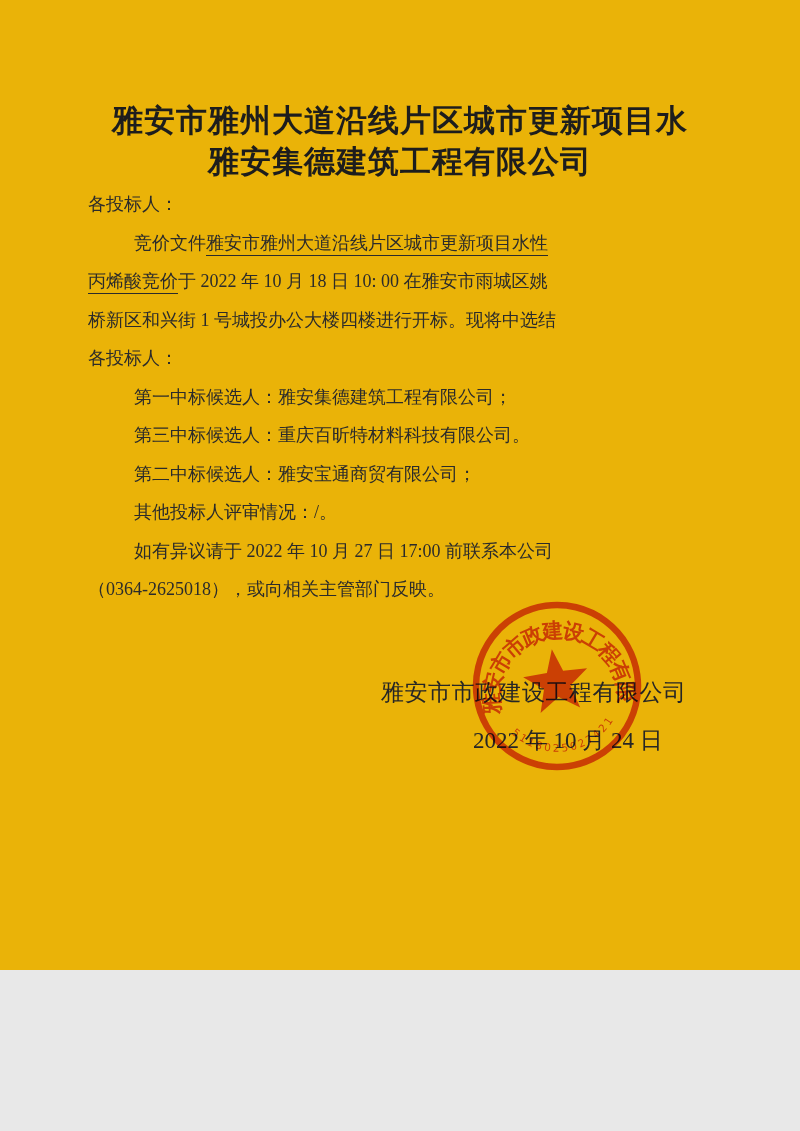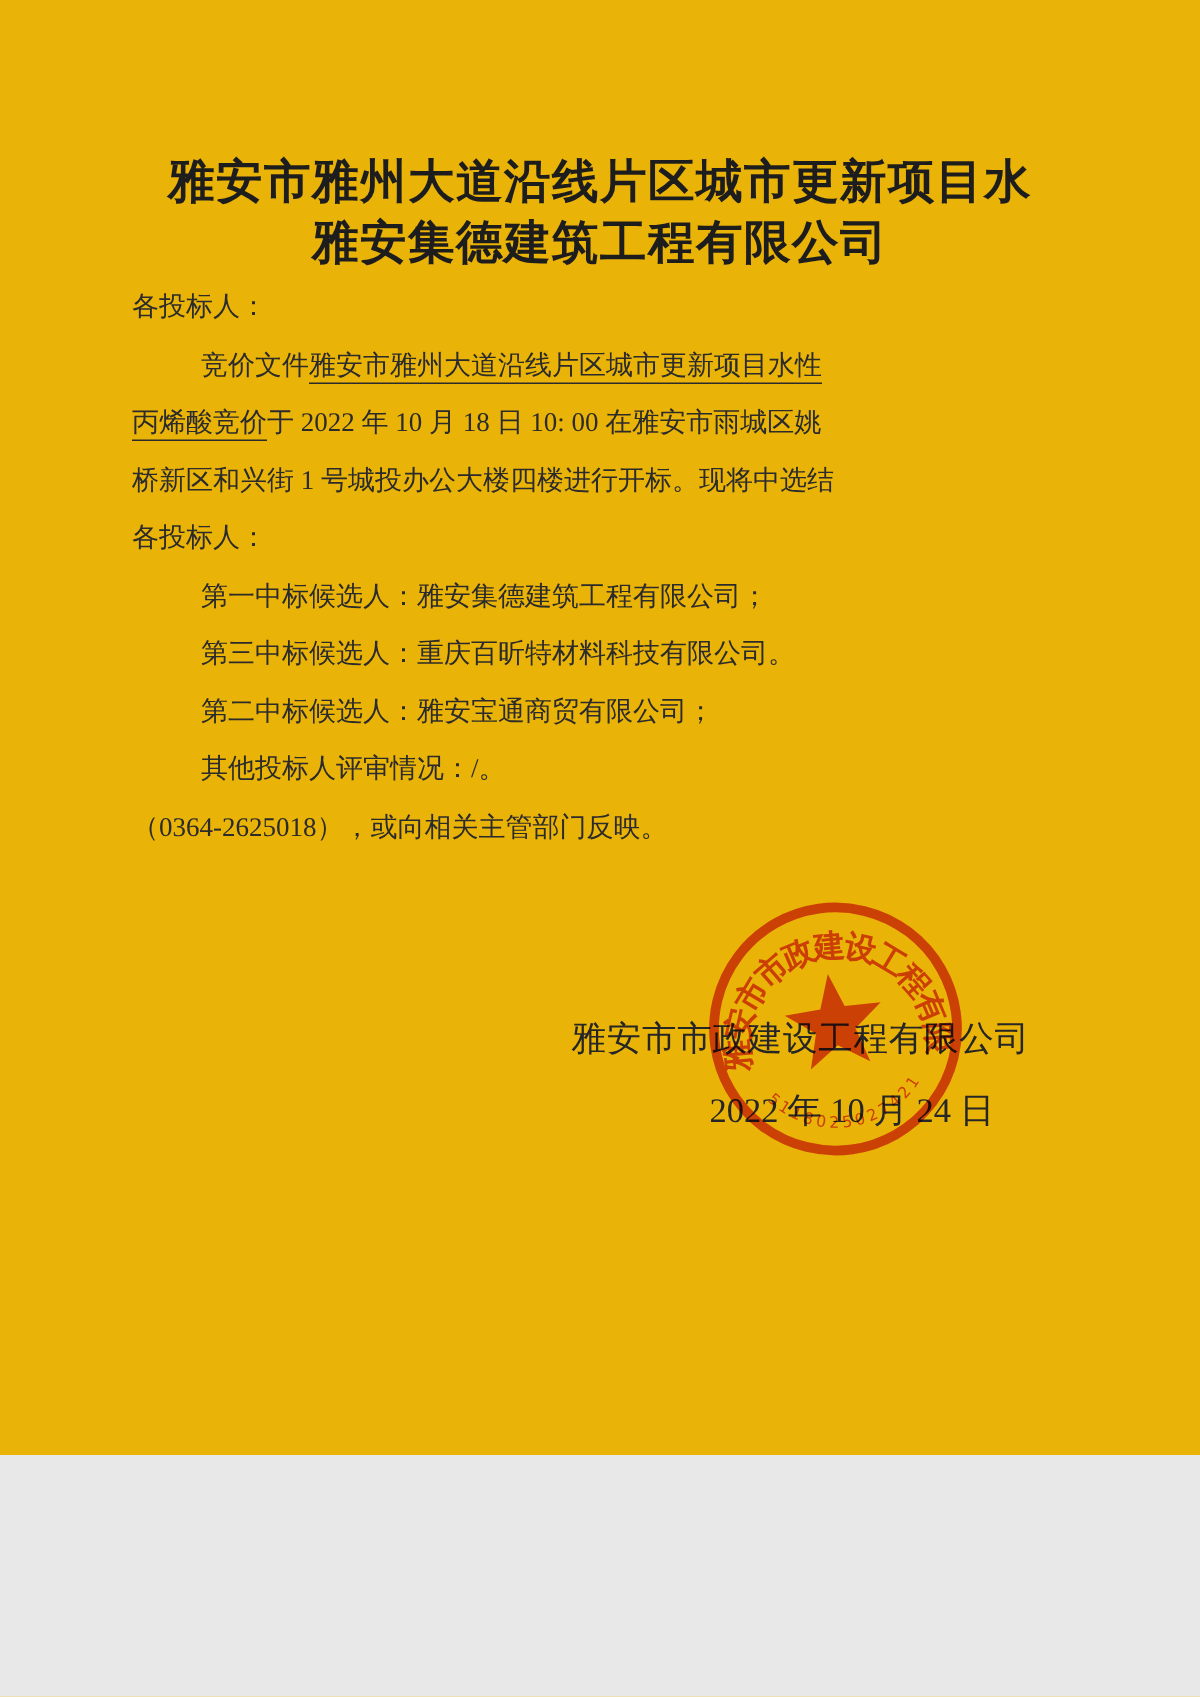--- a/index.html
+++ b/index.html
@@ -73,20 +73,21 @@
   <div class="doc-body" id="doc-body">
       <div class="body-line"><span class="">各投标人：</span></div>
       <div class="body-line indent"><span class="">竞价文件</span><span class="seg-underline">雅安市雅州大道沿线片区城市更新项目水性</span></div>
       <div class="body-line"><span class="seg-underline">丙烯酸竞价</span><span class="">于 2022 年 10 月 18 日 10: 00 在雅安市雨城区姚</span></div>
       <div class="body-line"><span class="">桥新区和兴街 1 号城投办公大楼四楼进行开标。现将中选结</span></div>
       <div class="body-line"><span class="">各投标人：</span></div>
       <div class="body-line indent"><span class="">第一中标候选人：雅安集德建筑工程有限公司；</span></div>
       <div class="body-line indent"><span class="">第三中标候选人：重庆百昕特材料科技有限公司。</span></div>
       <div class="body-line indent"><span class="">第二中标候选人：雅安宝通商贸有限公司；</span></div>
       <div class="body-line indent"><span class="">其他投标人评审情况：/。</span></div>
+      <div class="body-line indent"><span class="">如有异议请于 2022 年 10 月 27 日 17:00 前联系本公司</span></div>
       <div class="body-line"><span class="">（0364-2625018），或向相关主管部门反映。</span></div>
     </div>
 
   <div class="signature">
     <div class="sig-company">雅安市市政建设工程有限公司</div>
     <div class="sig-date">2022 年 10 月 24 日</div>
   </div>
 
   <div class="seal">
     <svg width="180" height="180" viewBox="0 0 180 180">

